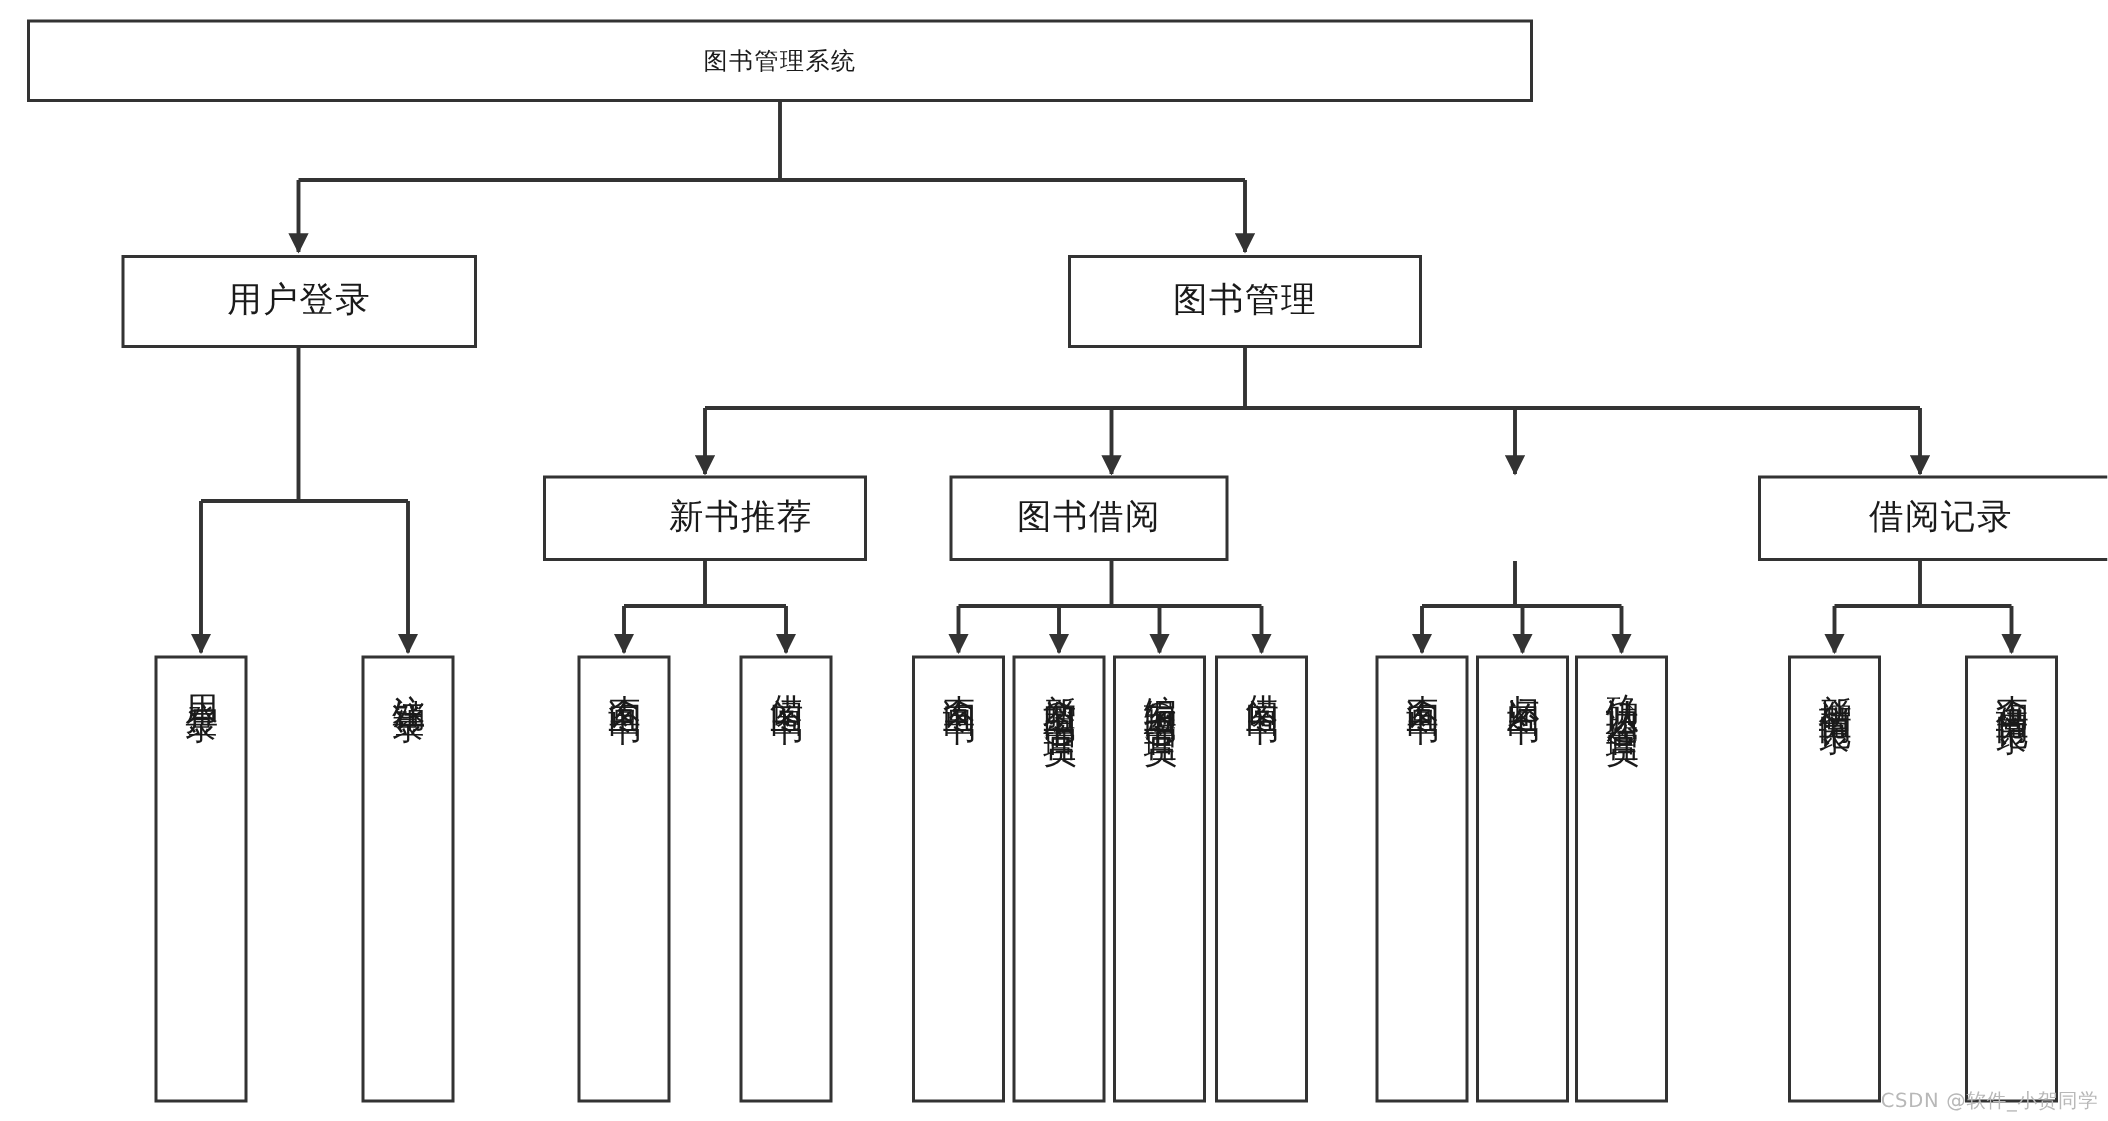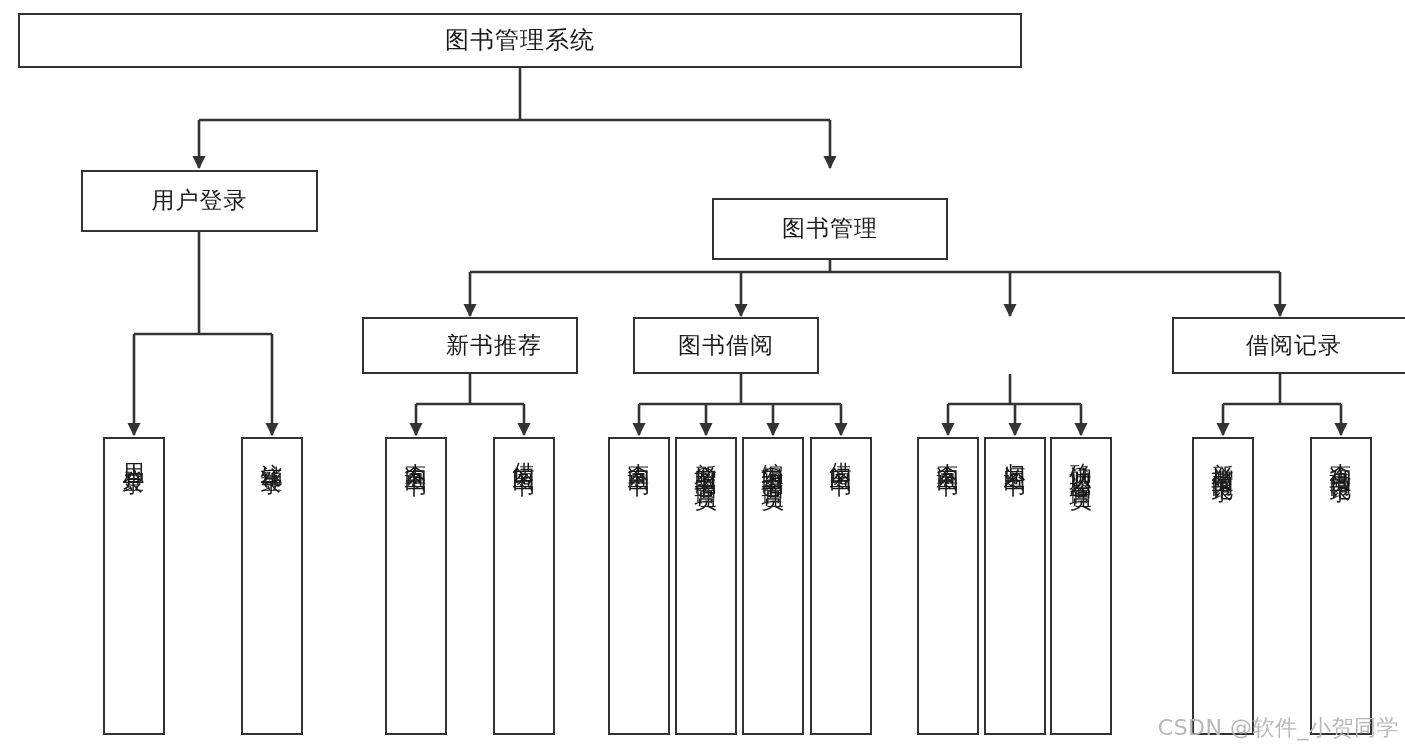--- a/index.html
+++ b/index.html
@@ -33,42 +33,42 @@
     justify-content: center;
     color: #1a1a1a;
     text-align: center;
   }
   .node.horiz {
     font-size: 23px;
     letter-spacing: 1px;
     line-height: 1.2;
   }
   .node.root {
-    font-size: 24px;
+    font-size: 16px;
     text-align: center;
   }
   .node.leaf {
     font-size: 22px;
     align-items: flex-start;
     justify-content: center;
     padding-top: 6px;
   }
   .vtext {
     writing-mode: vertical-rl;
     text-orientation: upright;
     letter-spacing: 4px;
     line-height: 1.05;
     display: block;
     white-space: nowrap;
   }
   .watermark {
     position: absolute;
     right: 6px;
     bottom: 4px;
-    font-size: 22px;
+    font-size: 13px;
     color: #b8b8b8;
     letter-spacing: 0.5px;
     white-space: nowrap;
     user-select: none;
   }
 </style>
 </head>
 <body>
 
 <div id="canvas">
@@ -126,21 +126,21 @@
     </g>
   </svg>
 
   <div class="node root horiz" style="left:18px; top:13px; width:1004px; height:55px;">
     <span>图书管理系统</span>
   </div>
 
   <div class="node horiz" style="left:81px; top:170px; width:237px; height:62px;">
     <span>用户登录</span>
   </div>
-  <div class="node horiz" style="left:712px; top:170px; width:236px; height:62px;margin-top:28px;">
+  <div class="node horiz" style="left:712px; top:170px; width:236px; height:62px;">
     <span>图书管理</span>
   </div>
 
   <div class="node horiz" style="left:362px; top:317px; width:216px; height:57px;padding-left:48px;">
     <span>新书推荐</span>
   </div>
   <div class="node horiz" style="left:633px; top:317px; width:186px; height:57px;">
     <span>图书借阅</span>
   </div>
   <div class="node horiz" style="left:1172px; top:317px; width:244px; height:57px;">

